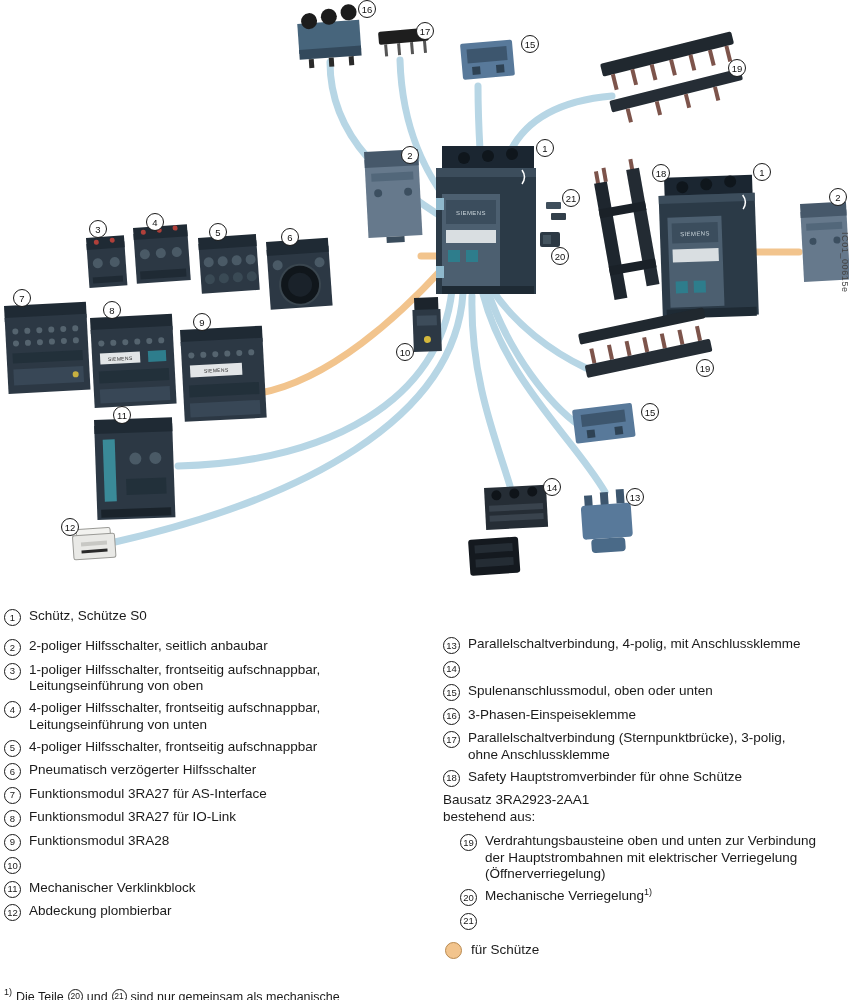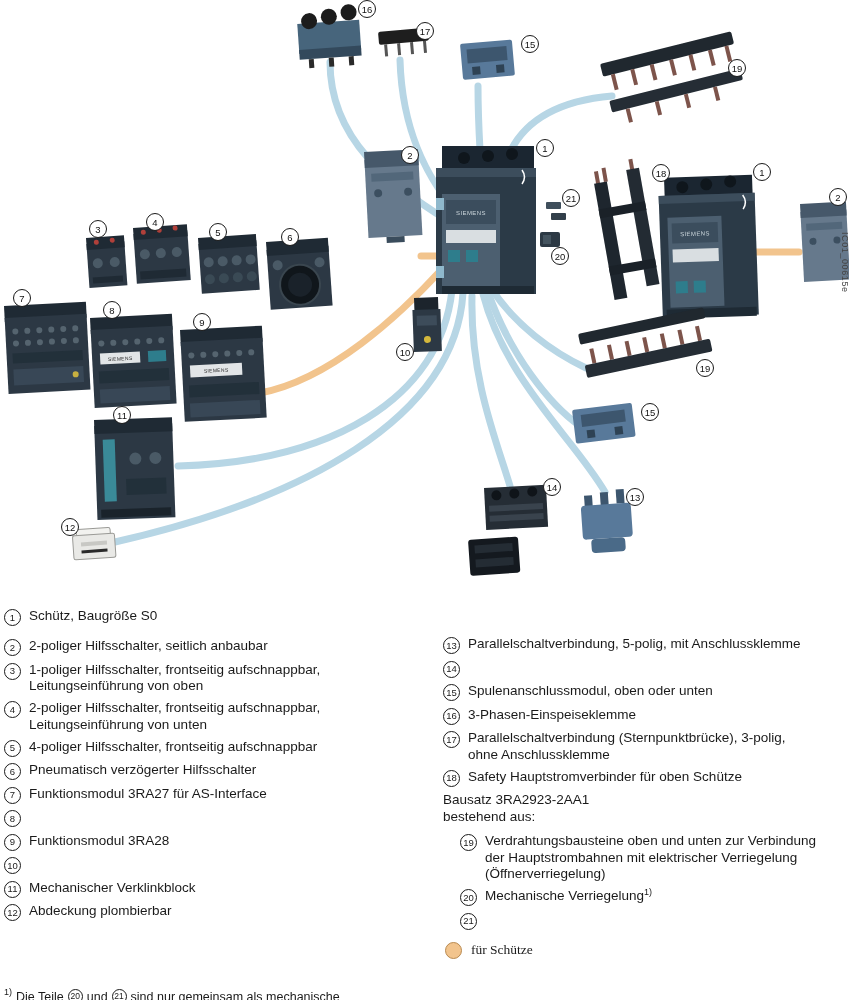--- a/index.html
+++ b/index.html
@@ -31,21 +31,21 @@
     width:15px; height:15px; border:1px solid #1a1a1a; border-radius:50%;
     font-size:9.5px; line-height:1; flex-shrink:0; margin-top:1px; background:#fff;
   }
   .badge-sm { width:13px; height:13px; font-size:8.5px; margin-top:0; }
   .ltext { white-space:pre-line; }
   sup { font-size:9px; line-height:0; }
 
   .kit-title { margin-top:0; }
   .kit-items { margin-left:17px; margin-top:8px; }
 
-  .color-key { margin-top:12px; margin-left:2px;font-family:Liberation Serif, serif; }
+  .color-key { margin-top:12px; margin-left:2px; }
   .ck-row { display:flex; gap:9px; align-items:center; margin-bottom:6px; }
   .ck-dot { width:15px; height:15px; border-radius:50%; border:1px solid #666; flex-shrink:0; }
 
   .footnote { position:absolute; left:4px; top:988px; font-size:12.5px; line-height:16px; }
   .fn-line > * { margin-right:4px; vertical-align:middle; }
   .fn-line sup { vertical-align:super; }
   .fn-line2 { margin-left:12px; }
 </style>
 </head>
 <body>
@@ -445,50 +445,51 @@
     </g>
     <g>
       <circle cx="70" cy="527" r="8.5" fill="#ffffff" stroke="#1a1a1a" stroke-width="1"></circle>
       <text x="70" y="530.5" text-anchor="middle" class="callout-num">12</text>
     </g>
   </svg>
 
 <div class="legend-col legend-left">
     <div class="legend-item">
       <span class="badge">1</span>
-      <span class="ltext">Schütz, Baugröße S0</span>
+      <span class="ltext">Schütz, Schütze S0</span>
     </div>
     <div class="legend-item">
       <span class="badge">2</span>
       <span class="ltext">2-poliger Hilfsschalter, seitlich anbaubar</span>
     </div>
     <div class="legend-item">
       <span class="badge">3</span>
       <span class="ltext">1-poliger Hilfsschalter, frontseitig aufschnappbar,
 Leitungseinführung von oben</span>
     </div>
     <div class="legend-item">
       <span class="badge">4</span>
-      <span class="ltext">2-poliger Hilfsschalter, frontseitig aufschnappbar,
+      <span class="ltext">4-poliger Hilfsschalter, frontseitig aufschnappbar,
 Leitungseinführung von unten</span>
     </div>
     <div class="legend-item">
       <span class="badge">5</span>
       <span class="ltext">4-poliger Hilfsschalter, frontseitig aufschnappbar</span>
     </div>
     <div class="legend-item">
       <span class="badge">6</span>
       <span class="ltext">Pneumatisch verzögerter Hilfsschalter</span>
     </div>
     <div class="legend-item">
       <span class="badge">7</span>
       <span class="ltext">Funktionsmodul 3RA27 für AS-Interface</span>
     </div>
     <div class="legend-item">
       <span class="badge">8</span>
+      <span class="ltext">Funktionsmodul 3RA27 für IO-Link</span>
     </div>
     <div class="legend-item">
       <span class="badge">9</span>
       <span class="ltext">Funktionsmodul 3RA28</span>
     </div>
     <div class="legend-item">
       <span class="badge">10</span>
     </div>
     <div class="legend-item">
       <span class="badge">11</span>
@@ -497,41 +498,41 @@
     <div class="legend-item">
       <span class="badge">12</span>
       <span class="ltext">Abdeckung plombierbar</span>
     </div>
   </div>
 
 <div class="legend-col legend-right">
   <div>
       <div class="legend-item">
         <span class="badge">13</span>
-        <span class="ltext">Parallelschaltverbindung, 5-polig, mit Anschlussklemme</span>
+        <span class="ltext">Parallelschaltverbindung, 4-polig, mit Anschlussklemme</span>
       </div>
       <div class="legend-item">
         <span class="badge">14</span>
       </div>
       <div class="legend-item">
         <span class="badge">15</span>
         <span class="ltext">Spulenanschlussmodul, oben oder unten</span>
       </div>
       <div class="legend-item">
         <span class="badge">16</span>
         <span class="ltext">3-Phasen-Einspeiseklemme</span>
       </div>
       <div class="legend-item">
         <span class="badge">17</span>
         <span class="ltext">Parallelschaltverbindung (Sternpunktbrücke), 3-polig,
 ohne Anschlussklemme</span>
       </div>
       <div class="legend-item">
         <span class="badge">18</span>
-        <span class="ltext">Safety Hauptstromverbinder für oben Schütze</span>
+        <span class="ltext">Safety Hauptstromverbinder für ohne Schütze</span>
       </div>
     </div>
 
   <div class="kit-title">
     <div>Bausatz 3RA2923-2AA1</div>
     <div>bestehend aus:</div>
   </div>
   <div class="kit-items">
       <div class="legend-item">
         <span class="badge">19</span>

